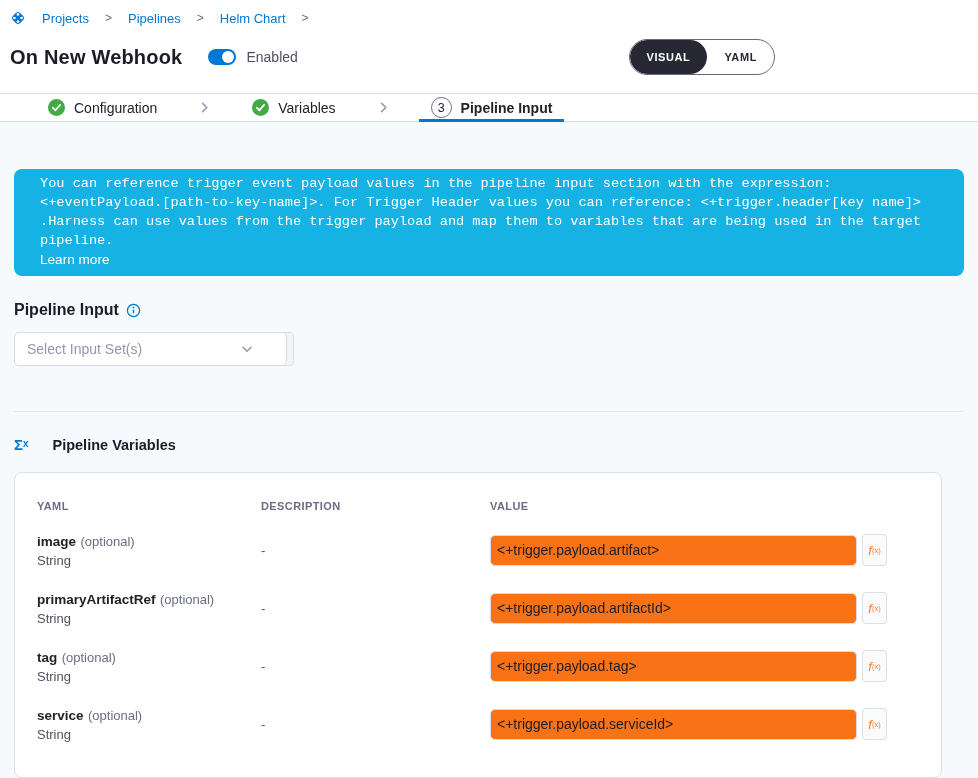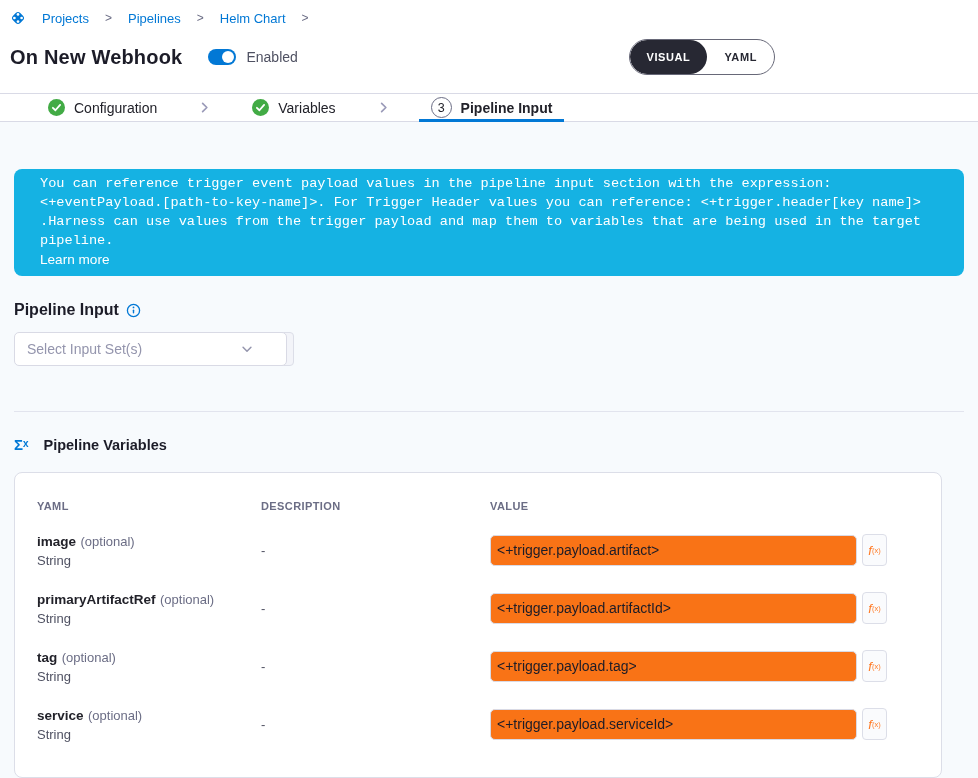--- a/index.html
+++ b/index.html
@@ -56,21 +56,21 @@
   .select { position:relative; width:250px; }
   .select input { width:273px; height:34px; border:1px solid #d9dae5; border-radius:5px;
                   background:#fff; padding:0 30px 0 12px; font-family:inherit; font-size:14px;
                   color:#1c1c28; outline:none; }
   .select input::placeholder { color:#9495ad; }
   .select .chev { position:absolute; right:10px; top:10px; width:14px; height:14px; }
   .pin-btn { margin-left:3px; width:27px; height:34px; border:1px solid #dcdee8; border-radius:4px;
              background:#f3f4f9; display:flex; align-items:center; justify-content:center; cursor:pointer; }
   .pin-btn svg { width:15px; height:15px; }
   .divider { border:none; border-top:1px solid #e2e4ee; margin-top:45px; }
-  .vars-title { display:flex; align-items:center; gap:15px; margin-top:24px;
+  .vars-title { display:flex; align-items:center; gap:24px; margin-top:24px;
                 font-size:14.5px; font-weight:700; color:#1c1c28; }
   .sigma { color:#0278d5; font-size:15px; font-weight:700; }
 
   
   .card { background:#fff; border:1px solid #dcdee8; border-radius:8px;
           margin:19px 22px 0 0; padding:27px 20px 24px 22px; }
   .tgrid { display:grid; grid-template-columns:224px 229px 1fr; align-items:center; }
   .thead { font-size:11px; font-weight:700; letter-spacing:.4px; color:#6b6d85;
            margin-bottom:9px; }
   .trow { min-height:58px; }

